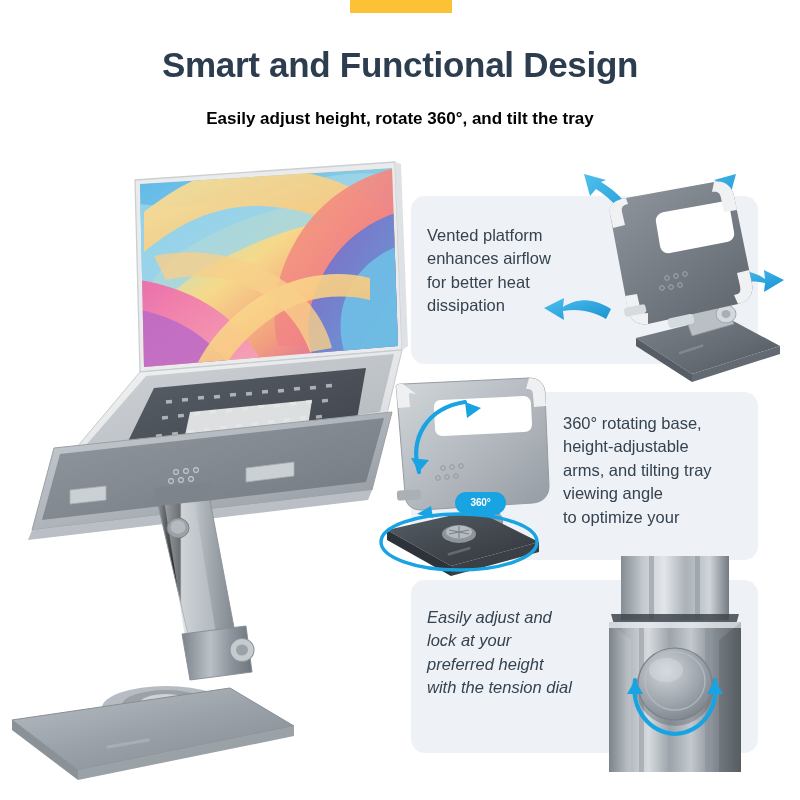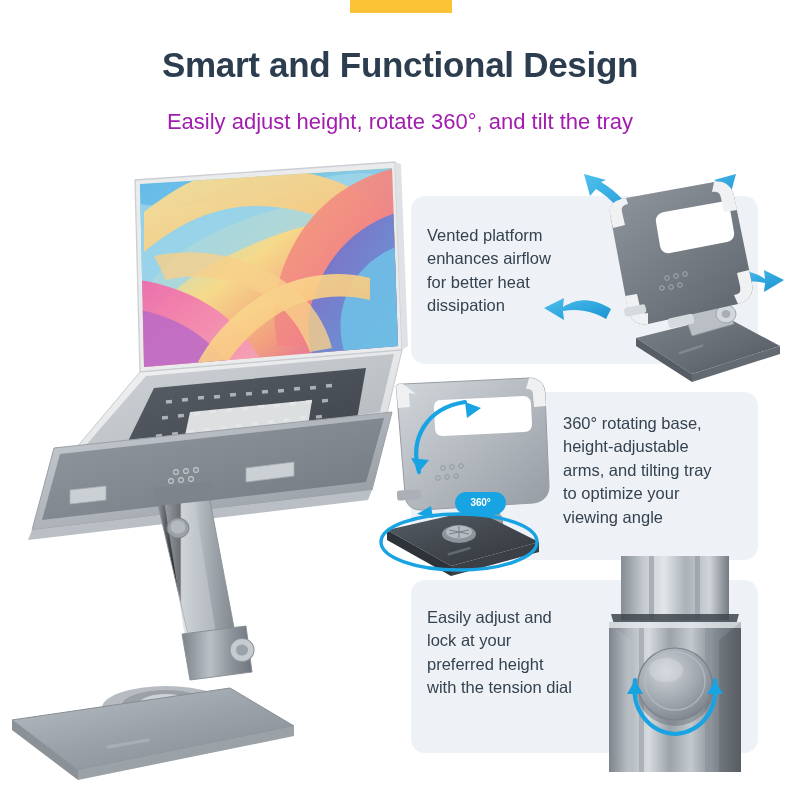--- a/index.html
+++ b/index.html
@@ -41,23 +41,23 @@
     letter-spacing: -0.3px;
     color: #2c3d4f;
     line-height: 1.18;
   }
 
   .subhead {
     position: absolute;
     left: 100px; top: 106px;
     width: 600px;
     text-align: center;
-    font-size: 22px;
-    font-weight: normal;
-    color: #a21caf;
+    font-size: 17px;
+    font-weight: bold;
+    color: #000000;
     line-height: 1.48;
   }
   .subhead .line { display: block; }
 
   
   .hero {
     position: absolute;
     left: -6px;
     top: 160px;
     width: 420px;
@@ -85,21 +85,21 @@
     top: -28px;
     right: -36px;
     width: 250px;
     height: 215px;
     pointer-events: none;
   }
   .card .card-art svg { display: block; width: 100%; height: 100%; overflow: visible; }
 
   #card-vent     { left: 411px; top: 196px;  width: 347px; height: 168px; text-decoration: underline; }
   #card-rotate   { left: 411px; top: 392px;  width: 347px; height: 168px; }
-  #card-tension  { left: 411px; top: 580px;  width: 347px; height: 173px; }
+  #card-tension  { left: 411px; top: 580px;  width: 347px; height: 173px; font-style: italic; }
 
   #card-vent    .card-text { left: 16px;  top: 28px; }
   #card-rotate  .card-text { left: 152px; top: 20px; }
   #card-tension .card-text { left: 16px;  top: 26px; }
 
   #card-vent .card-art    { top: -30px; right: -30px; width: 260px; height: 225px; }
   #card-rotate .card-art  { top: -28px; left: -30px; right: auto; width: 215px; height: 215px; }
   #card-tension .card-art { top: -28px; right: -10px; width: 185px; height: 225px; }
 
   
@@ -406,22 +406,22 @@
         <rect x="150" y="182" width="26" height="2.6" rx="1.3" fill="#8a9198" opacity="0.7" transform="rotate(-18 163 183)"></rect>
       </svg>
     </div>
   </div>
 
   <div class="card" id="card-rotate">
     <div class="card-text">
       <span class="line">360° rotating base,</span>
       <span class="line">height-adjustable</span>
       <span class="line">arms, and tilting tray</span>
+      <span class="line">viewing angle</span>
       <span class="line">to optimize your</span>
-      <span class="line">viewing angle</span>
     </div>
     <div class="card-art">
       <svg viewBox="0 0 215 215" xmlns="http://www.w3.org/2000/svg">
         <defs>
           <linearGradient id="c2tray" x1="0" y1="0" x2="1" y2="1">
             <stop offset="0" stop-color="#d2d7db"></stop>
             <stop offset="0.5" stop-color="#b4bac0"></stop>
             <stop offset="1" stop-color="#959ba2"></stop>
           </linearGradient>
           <linearGradient id="c2base" x1="0.1" y1="0" x2="0.9" y2="1">

